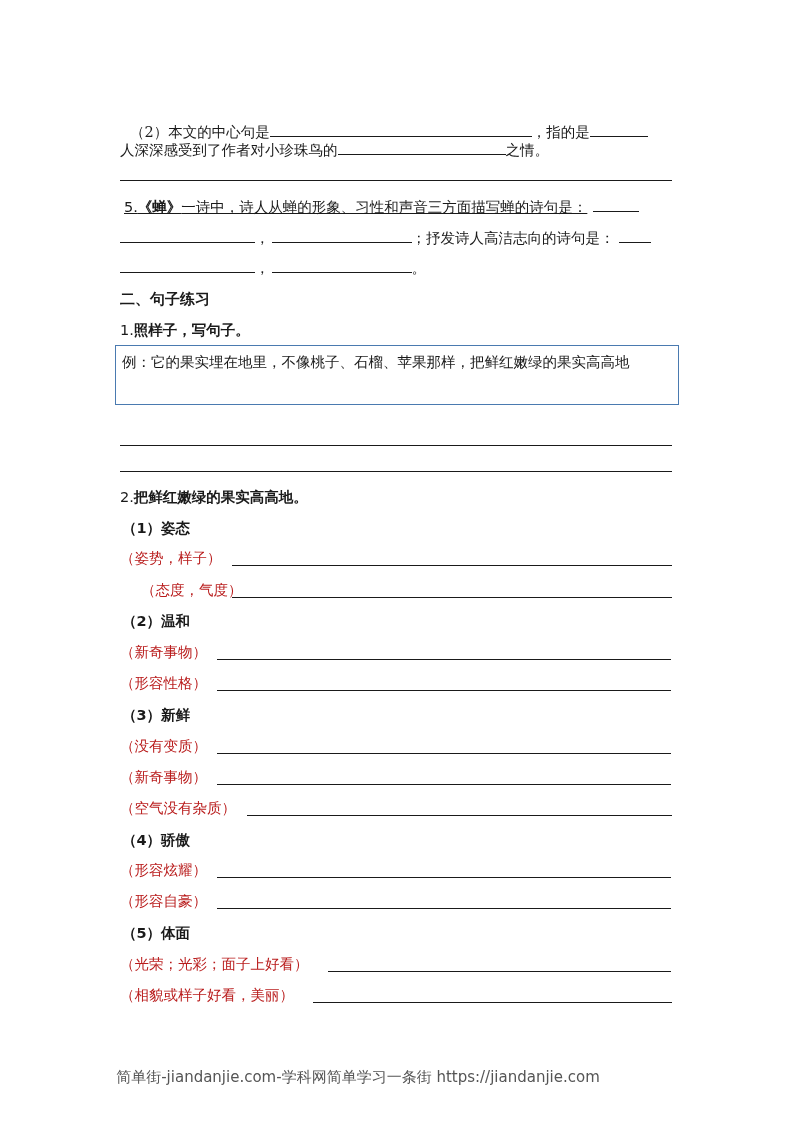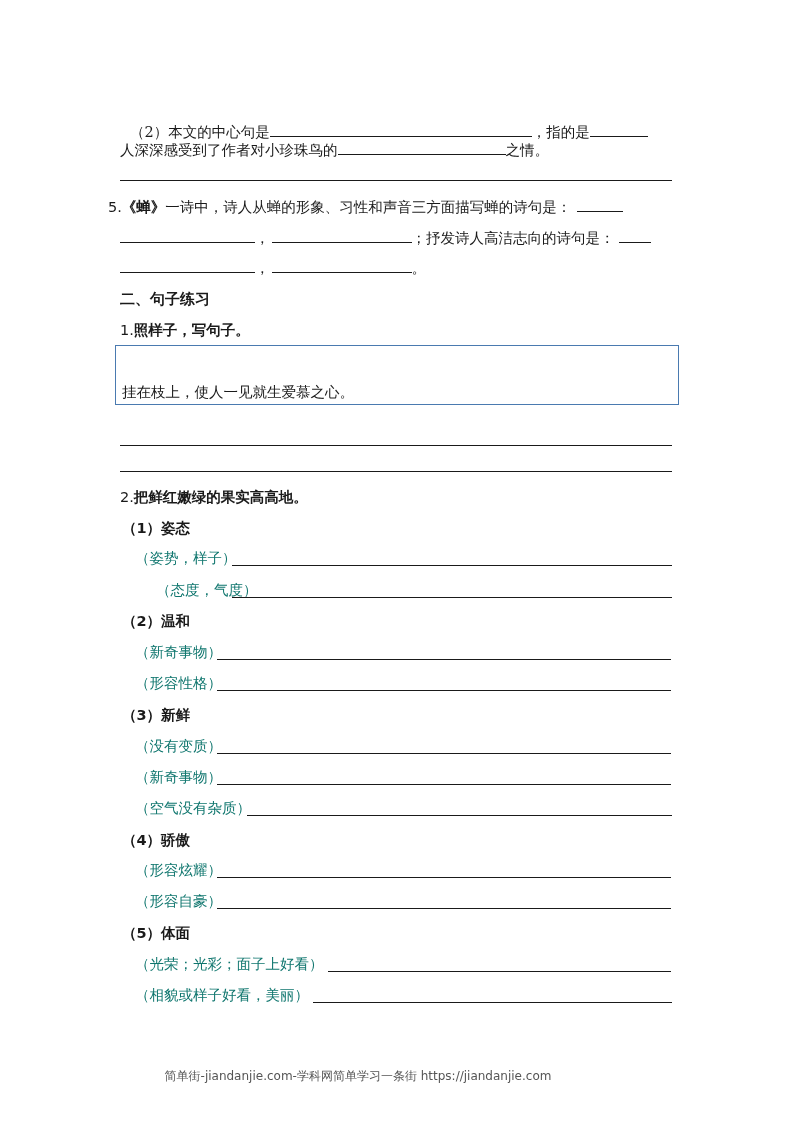--- a/index.html
+++ b/index.html
@@ -11,54 +11,54 @@
     .abs { position: absolute; white-space: nowrap; line-height: 20px; }
     .blank { display: inline-block; border-bottom: 1.3px solid #1a1a1a; height: 14px; vertical-align: baseline; }
     .fullline { position: absolute; left: 120px; width: 552px; border-bottom: 1.3px solid #1a1a1a; height: 0; }
     .bold { font-family: "DejaVu Sans", "Liberation Sans", sans-serif; font-weight: bold; }
     .num { font-family: "DejaVu Sans", "Liberation Sans", sans-serif; }
     .example-box {
       position: absolute; left: 115px; top: 345px; width: 564px; height: 60px;
       border: 1.3px solid #4a7ab0; box-sizing: border-box;
     }
     .example-box .l { position: absolute; left: 6px; white-space: nowrap; line-height: 20px; font-size: 14.5px; }
-    .row-label { position: absolute; left: 135px; white-space: nowrap; line-height: 20px; color: #0f766e; }
+    .row-label { position: absolute; left: 120px; white-space: nowrap; line-height: 20px; color: #b91c1c; }
     .row-line { position: absolute; border-bottom: 1.3px solid #1a1a1a; height: 0; }
     .footer {
       position: absolute; top: 1068px; left: 0; width: 716px; text-align: center;
-      font-family: "DejaVu Sans", "Liberation Sans", sans-serif; font-size: 12px; color: #555;
+      font-family: "DejaVu Sans", "Liberation Sans", sans-serif; font-size: 15px; color: #555;
     }
   </style>
 </head>
 <body>
 
 <div class="abs" style="left:120px; top:103px;margin-top:37px;">
   <span>人深深感受到了作者对小珍珠鸟的</span><span class="blank" style="width:168px;"></span><span>之情。</span>
 </div>
 <div class="abs" style="left:130px; top:122px;">
   <span>（2）本文的中心句是</span><span class="blank" style="width:262px;"></span><span>，指的是</span><span class="blank" style="width:58px;"></span>
 </div>
 <div class="fullline" style="top:180px;"></div>
 
-<div class="abs" style="left:108px; top:197px;">
+<div class="abs" style="left:124px; top:197px;text-decoration:underline;">
   <span class="num">5.</span><span class="bold">《蝉》</span><span>一诗中，诗人从蝉的形象、习性和声音三方面描写蝉的诗句是：</span><span class="blank" style="width:46px; margin-left:6px;"></span>
 </div>
 <div class="abs" style="left:120px; top:228px;">
   <span class="blank" style="width:135px;"></span><span>，</span><span class="blank" style="width:140px; margin-left:2px;"></span><span>；抒发诗人高洁志向的诗句是：</span><span class="blank" style="width:32px; margin-left:4px;"></span>
 </div>
 <div class="abs" style="left:120px; top:258px;">
   <span class="blank" style="width:135px;"></span><span>，</span><span class="blank" style="width:140px; margin-left:2px;"></span><span>。</span>
 </div>
 
 <div class="abs bold" style="left:120px; top:289px; font-size:15px;">二、句子练习</div>
 <div class="abs" style="left:120px; top:320px;">
   <span class="num">1.</span><span class="bold">照样子，写句子。</span>
 </div>
 <div class="example-box">
-  <div class="l" style="top:36px;">挂在枝上，使人一见就生爱慕之心。</div>
+  <div class="l" style="top:6px;">例：它的果实埋在地里，不像桃子、石榴、苹果那样，把鲜红嫩绿的果实高高地</div>
 </div>
 <div class="fullline" style="top:445px;"></div>
 <div class="fullline" style="top:471px;"></div>
 
 <div class="abs" style="left:120px; top:487px;">
   <span class="num">2.</span><span class="bold">把鲜红嫩绿的果实高高地。</span>
 </div>
 
 <div class="abs bold" style="left:122px; top:518px;">（1）姿态</div>
 <div class="row-label" style="top:548px;">（姿势，样子）</div>

